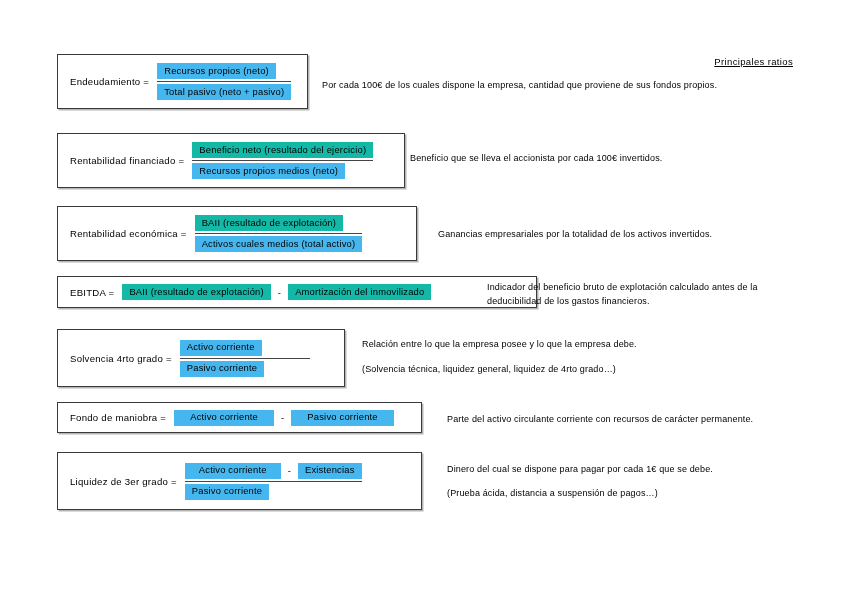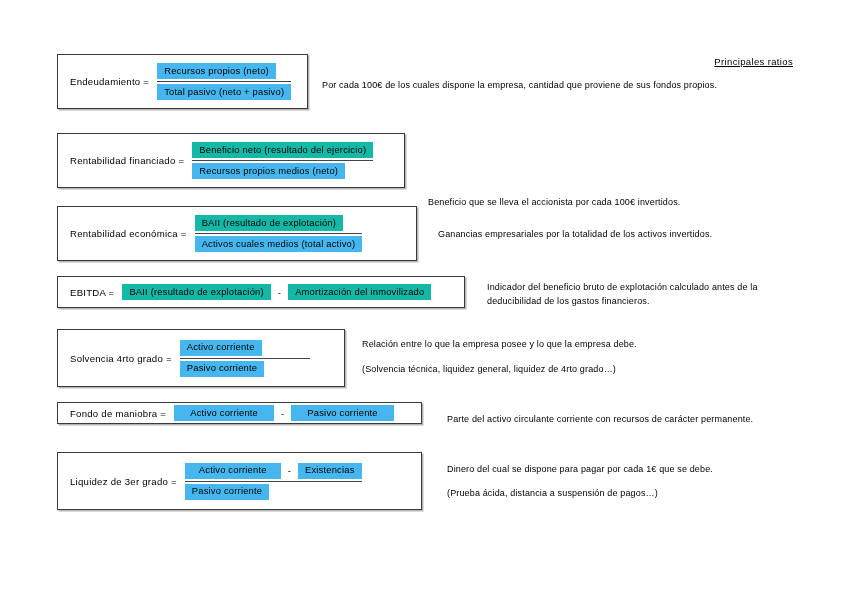--- a/index.html
+++ b/index.html
@@ -148,21 +148,21 @@
         <span class="frac-num">
           <span class="chip chip-pink">Beneficio neto (resultado del ejercicio)</span>
         </span>
         <span class="frac-bar"></span>
         <span class="frac-den">
           <span class="chip chip-blue">Recursos propios medios (neto)</span>
         </span>
       </span>
     </div>
   </div>
-  <div class="desc" style="left:428px; top:152px;margin-top:44px;">
+  <div class="desc" style="left:410px; top:152px;">
     <span class="line">Beneficio que se lleva el accionista por cada 100€ invertidos.</span>
   </div>
 
   <div class="ratio-box" style="left:57px; top:206px; width:360px; height:55px;">
     <div class="formula">
       <span class="lhs">Rentabilidad económica =</span>
       <span class="fraction">
         <span class="frac-num">
           <span class="chip chip-pink">BAII (resultado de explotación)</span>
         </span>
@@ -170,21 +170,21 @@
         <span class="frac-den">
           <span class="chip chip-blue">Activos cuales medios (total activo)</span>
         </span>
       </span>
     </div>
   </div>
   <div class="desc" style="left:438px; top:228px;">
     <span class="line">Ganancias empresariales por la totalidad de los activos invertidos.</span>
   </div>
 
-  <div class="ratio-box" style="left:57px; top:276px; width:408px; height:32px;">
+  <div class="ratio-box" style="left:57px; top:276px; width:480px; height:32px;">
     <div class="formula">
       <span class="lhs">EBITDA =</span>
       <span class="inline-expr">
         <span class="chip chip-pink">BAII (resultado de explotación)</span>
         <span class="op">-</span>
         <span class="chip chip-pink">Amortización del inmovilizado</span>
       </span>
     </div>
   </div>
   <div class="desc two-line-tight" style="left:487px; top:281px;">
@@ -204,21 +204,21 @@
           <span class="chip chip-blue">Pasivo corriente</span>
         </span>
       </span>
     </div>
   </div>
   <div class="desc" style="left:362px; top:338px;">
     <span class="line">Relación entre lo que la empresa posee y lo que la empresa debe.</span>
     <span class="line" style="margin-top:11px;">(Solvencia técnica, liquidez general, liquidez de 4rto grado…)</span>
   </div>
 
-  <div class="ratio-box" style="left:57px; top:402px; width:365px; height:22px;">
+  <div class="ratio-box" style="left:57px; top:402px; width:365px; height:31px;">
     <div class="formula">
       <span class="lhs">Fondo de maniobra =</span>
       <span class="inline-expr">
         <span class="chip chip-blue" style="padding-left:16px; padding-right:16px;">Activo corriente</span>
         <span class="op">-</span>
         <span class="chip chip-blue" style="padding-left:16px; padding-right:16px;">Pasivo corriente</span>
       </span>
     </div>
   </div>
   <div class="desc" style="left:447px; top:413px;">

